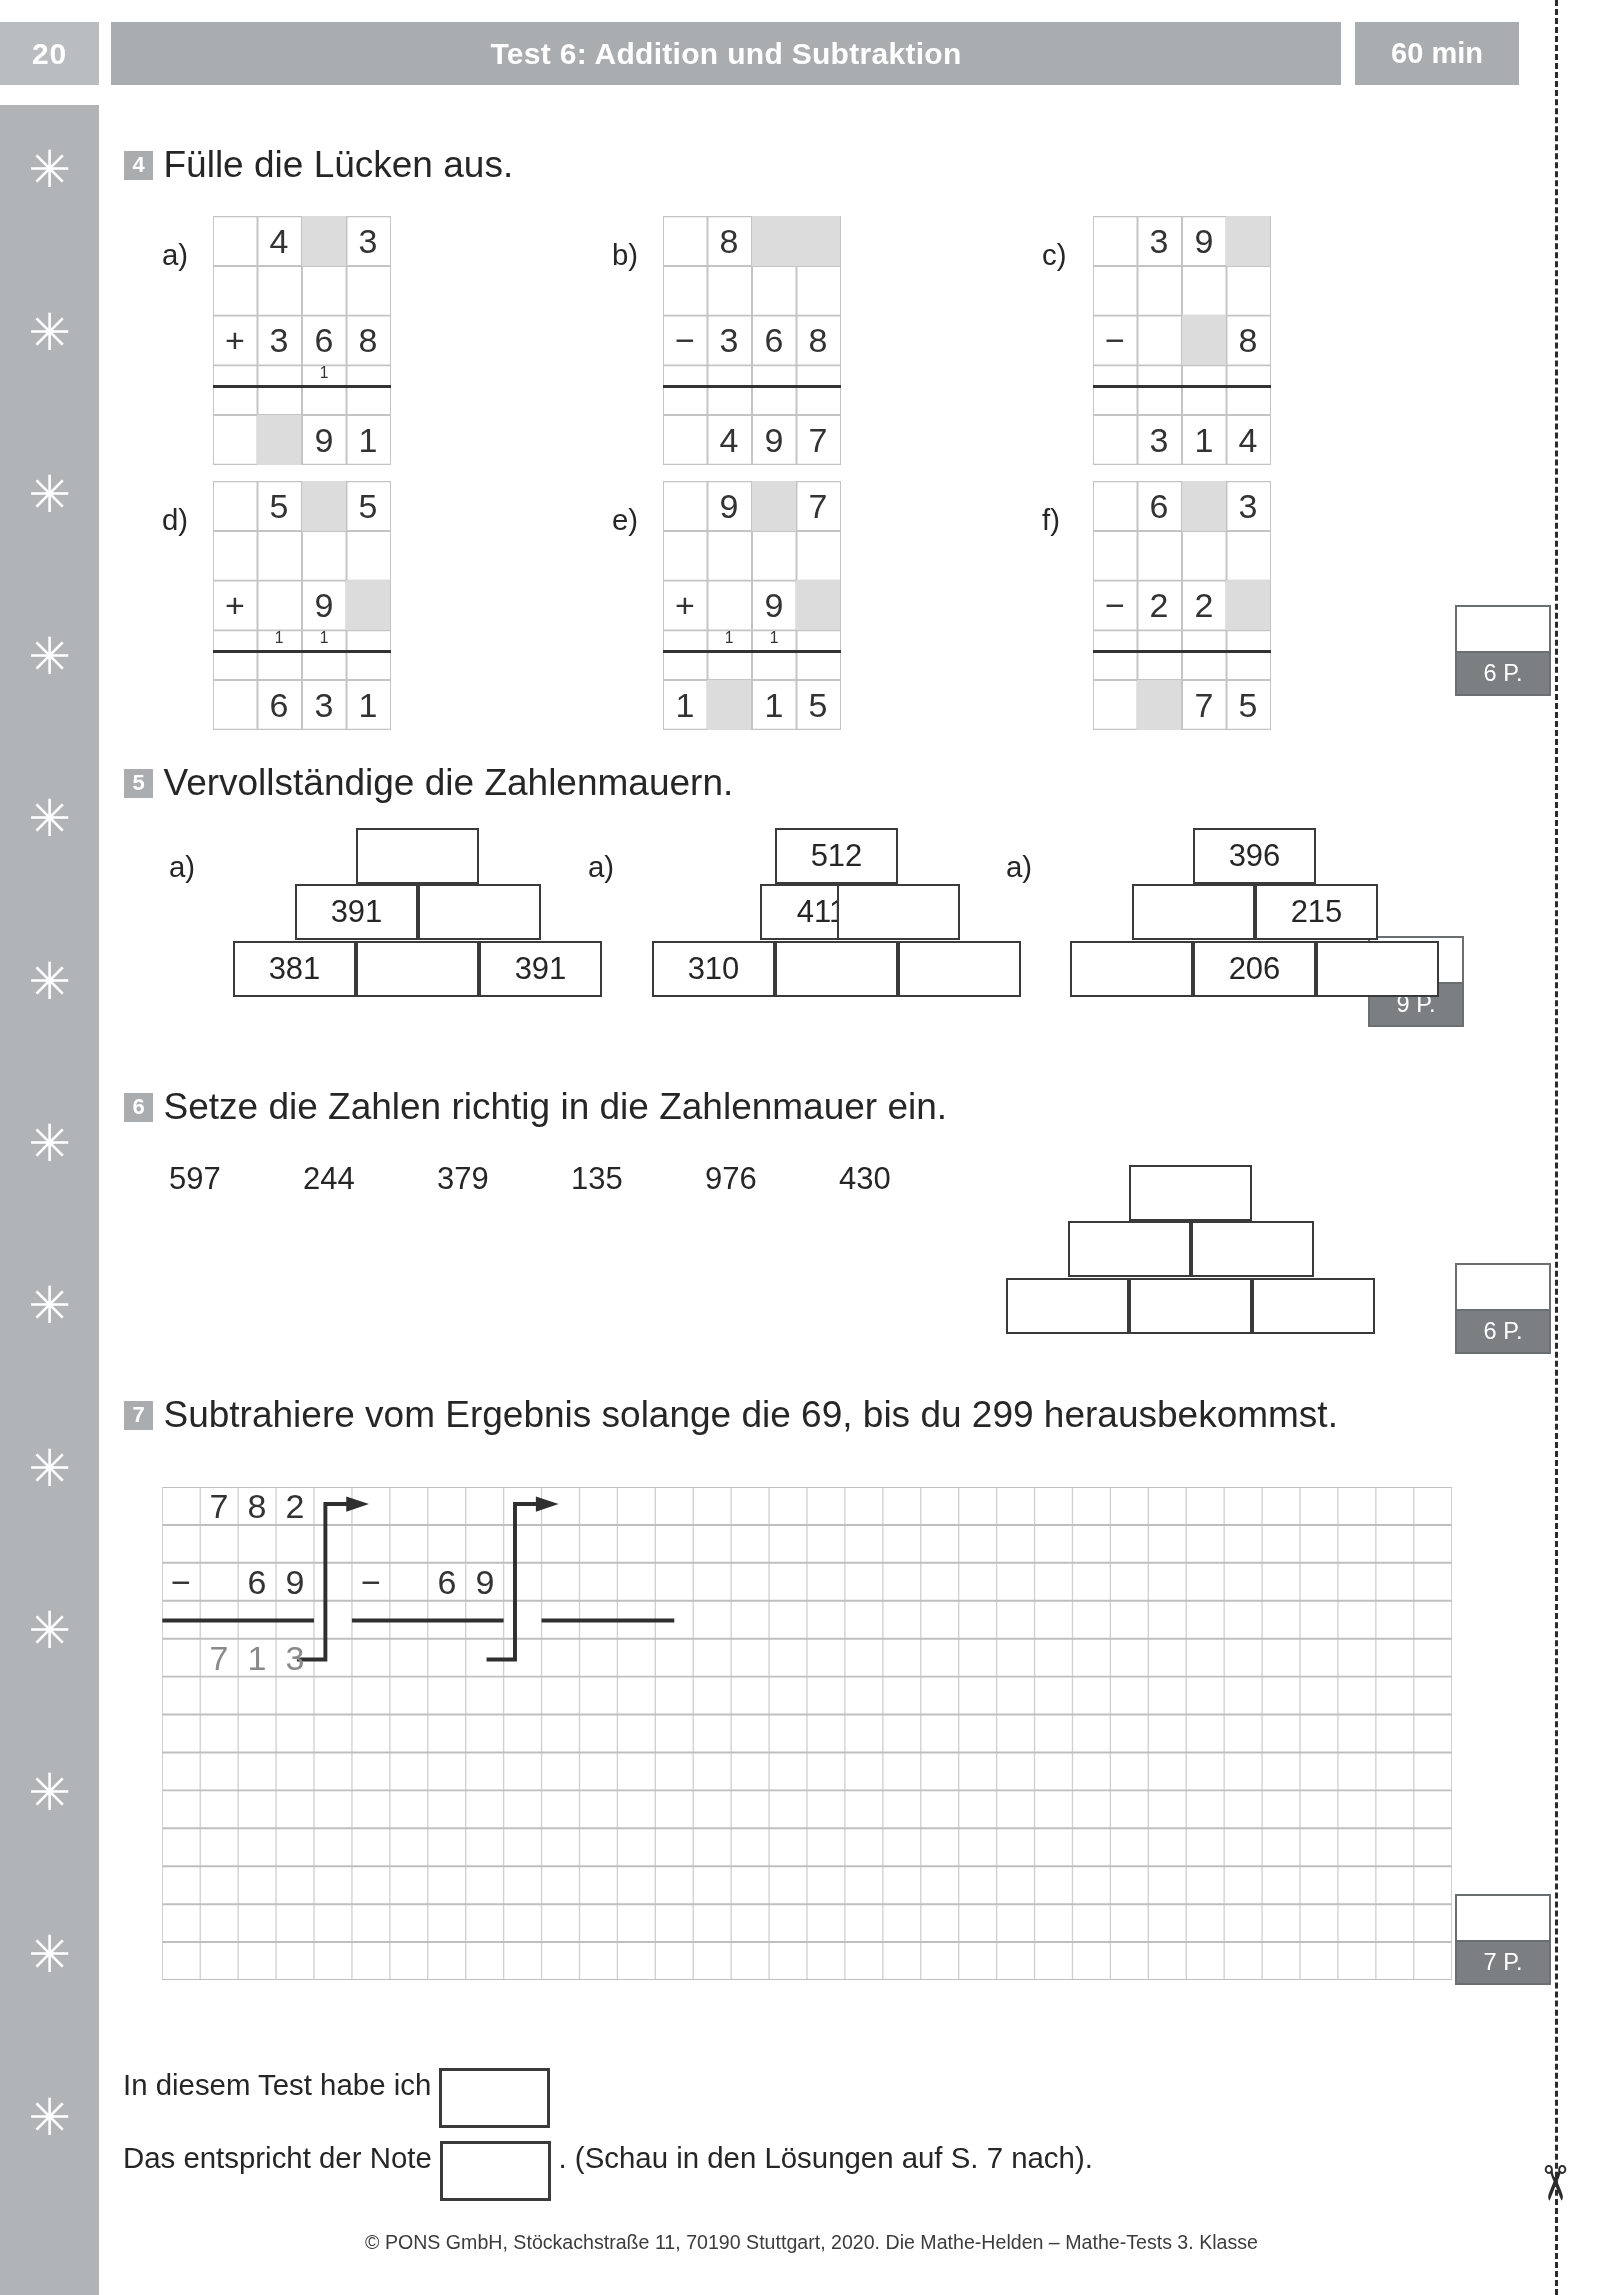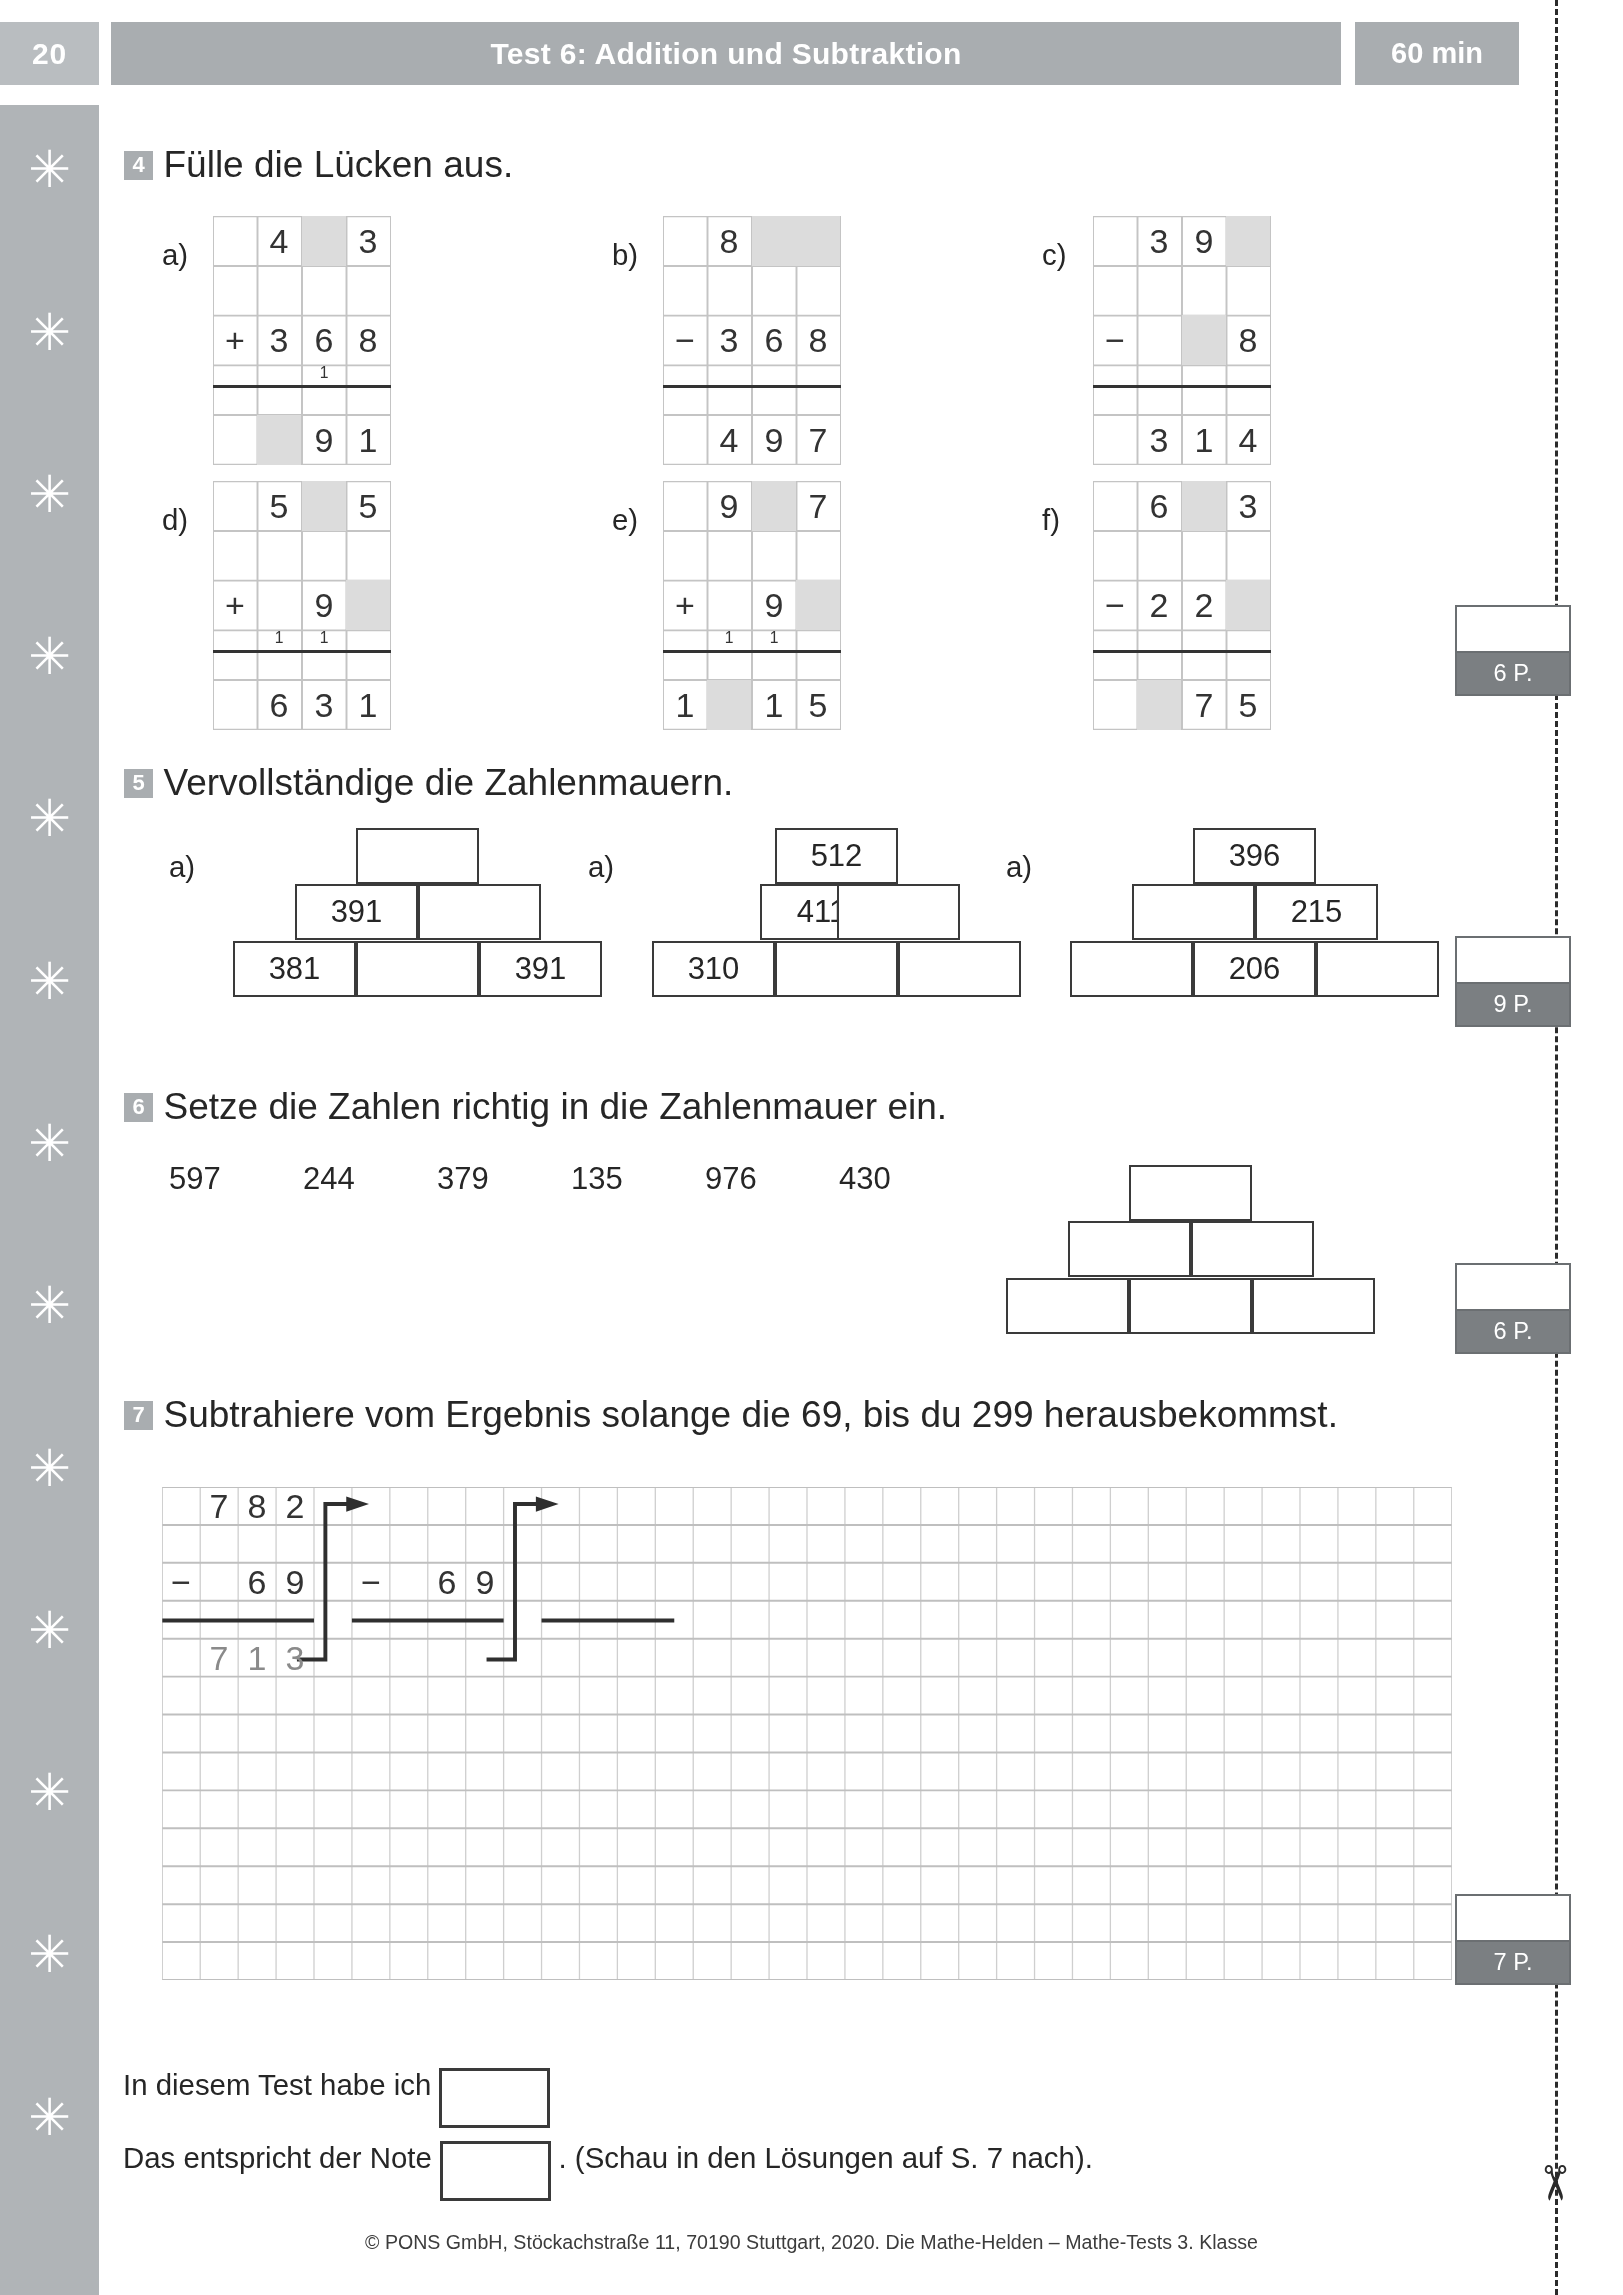--- a/index.html
+++ b/index.html
@@ -56,21 +56,21 @@
   }
   
   .tasknum{
     display:inline-flex;align-items:center;justify-content:center;
     width:29px;height:29px;background:#a9adb0;color:#ffffff;
     font-size:22px;font-weight:bold;vertical-align:middle;
   }
   .taskline{position:absolute;display:flex;align-items:center;gap:10.5px;}
   .taskline .txt{font-size:37px;color:#262626;}
   
-  .ptbox{position:absolute;width:116px;}
+  .ptbox{position:absolute;width:96px;}
   .ptbox .empty{
     height:44px;border:2.6px solid #6b6f72;border-bottom:none;background:#fff;
   }
   .ptbox .val{
     height:41px;background:#7b7f82;color:#fff;
     border:2.6px solid #6b6f72;
     display:flex;align-items:center;justify-content:center;
     font-size:23.6px;
   }
   
@@ -160,21 +160,21 @@
 <div class="ptbox" style="left:1455px;top:605px;">
   <div class="empty"></div>
   <div class="val">6 P.</div>
 </div>
 
 <div class="taskline" style="left:124px;top:762px;">
   <span class="tasknum">5</span>
   <span class="txt">Vervollständige die Zahlenmauern.</span>
 </div>
 
-<div class="ptbox" style="left:1455px;top:936px;">
+<div class="ptbox" style="left:1368px;top:936px;">
   <div class="empty"></div>
   <div class="val">9 P.</div>
 </div>
 
 <div class="taskline" style="left:124px;top:1086px;">
   <span class="tasknum">6</span>
   <span class="txt">Setze die Zahlen richtig in die Zahlenmauer ein.</span>
 </div>
 
 <div id="numrow" style="left:169px;top:1161px;">

